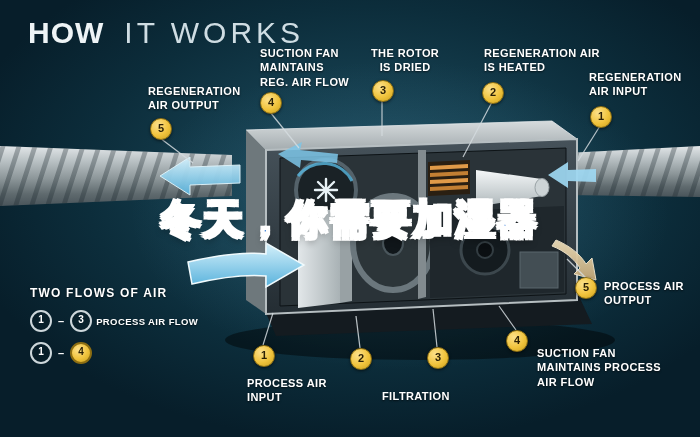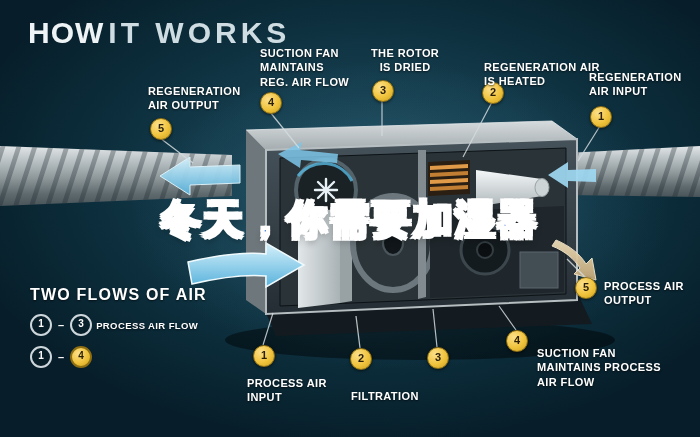--- a/index.html
+++ b/index.html
@@ -4,35 +4,35 @@
 <style>
   html,body{margin:0;padding:0;background:#04131c;}
   .stage{
     position:relative;width:700px;height:437px;overflow:hidden;
     font-family:"Liberation Sans",sans-serif;
     background:
       radial-gradient(ellipse 420px 260px at 53% 42%, #1e4c5f 0%, #143c4c 40%, #0c2d3b 68%, #071e2a 100%);
   }
   .title{position:absolute;left:28px;top:16px;font-size:30px;color:#eef4f6;}
   .title .strong{font-weight:800;letter-spacing:1px;}
-  .title .light{font-weight:700;letter-spacing:4px;color:#cfdde3;margin-left:4px;}
+  .title .light{font-weight:400;letter-spacing:4px;color:#cfdde3;margin-left:20px;}
   .scene{position:absolute;left:0;top:0;z-index:1;}
   .label{
     position:absolute;z-index:3;color:#ffffff;font-weight:bold;font-size:11px;
     line-height:1.3;letter-spacing:.4px;white-space:pre-line;
     text-shadow:0 1px 2px rgba(0,0,0,.65);
   }
   .circle{
     position:absolute;z-index:3;width:20px;height:20px;border-radius:50%;
     background:radial-gradient(circle at 35% 30%, #fce08a, #f0c33c 55%, #c9a01e);
     border:1px solid #8d6e12;color:#2a1f05;font-weight:bold;font-size:11px;
     line-height:18px;text-align:center;box-shadow:0 1px 3px rgba(0,0,0,.55);
   }
   .legend{position:absolute;left:30px;top:286px;z-index:3;}
-  .legend-title{color:#fff;font-weight:bold;font-size:16px;letter-spacing:1.2px;text-shadow:0 1px 2px rgba(0,0,0,.6);}
+  .legend-title{color:#fff;font-weight:bold;font-size:12px;letter-spacing:1.2px;text-shadow:0 1px 2px rgba(0,0,0,.6);}
   .legend-row{display:flex;align-items:center;margin-top:10px;}
   .legend-row .lc{
     width:18px;height:18px;border-radius:50%;text-align:center;line-height:15px;
     font-size:10px;font-weight:bold;flex:0 0 auto;
   }
   .lc.outline{background:rgba(8,28,38,.45);border:2px solid #cdd7db;color:#fff;}
   .lc.gold{background:radial-gradient(circle at 35% 30%, #fce08a, #f0c33c 55%, #c9a01e);border:2px solid #8d6e12;color:#2a1f05;}
   .legend-row .dash{color:#fff;font-weight:bold;margin:0 6px;font-size:11px;}
   .legend-row .ltext{color:#fff;font-weight:bold;font-size:9.5px;letter-spacing:.4px;margin-left:4px;text-shadow:0 1px 2px rgba(0,0,0,.6);}
   .overlay-cn{
@@ -185,30 +185,30 @@
   <div class="circle" style="left:350px;top:348px;">2</div>
   <div class="circle" style="left:253px;top:345px;">1</div>
 
   <div class="label" style="left:148px;top:84px;">REGENERATION
 AIR OUTPUT</div>
   <div class="label" style="left:260px;top:46px;">SUCTION FAN
 MAINTAINS
 REG. AIR FLOW</div>
   <div class="label" style="left:371px;top:46px;text-align:center;">THE ROTOR
 IS DRIED</div>
-  <div class="label" style="left:484px;top:60px;">REGENERATION AIR
+  <div class="label" style="left:484px;top:46px;">REGENERATION AIR
 IS HEATED</div>
   <div class="label" style="left:589px;top:70px;">REGENERATION
 AIR INPUT</div>
   <div class="label" style="left:604px;top:279px;">PROCESS AIR
 OUTPUT</div>
   <div class="label" style="left:537px;top:346px;">SUCTION FAN
 MAINTAINS PROCESS
 AIR FLOW</div>
-  <div class="label" style="left:330px;top:389px;padding-left:21px;">FILTRATION</div>
+  <div class="label" style="left:361px;top:389px;padding-left:21px;">FILTRATION</div>
   <div class="label" style="left:247px;top:376px;">PROCESS AIR
 INPUT</div>
 
   <div class="legend">
     <div class="legend-title">TWO FLOWS OF AIR</div>
     <div class="legend-row">
       <span class="lc outline">1</span>
       <span class="dash">–</span>
       <span class="lc outline">3</span>
       <span class="ltext">PROCESS AIR FLOW</span>

